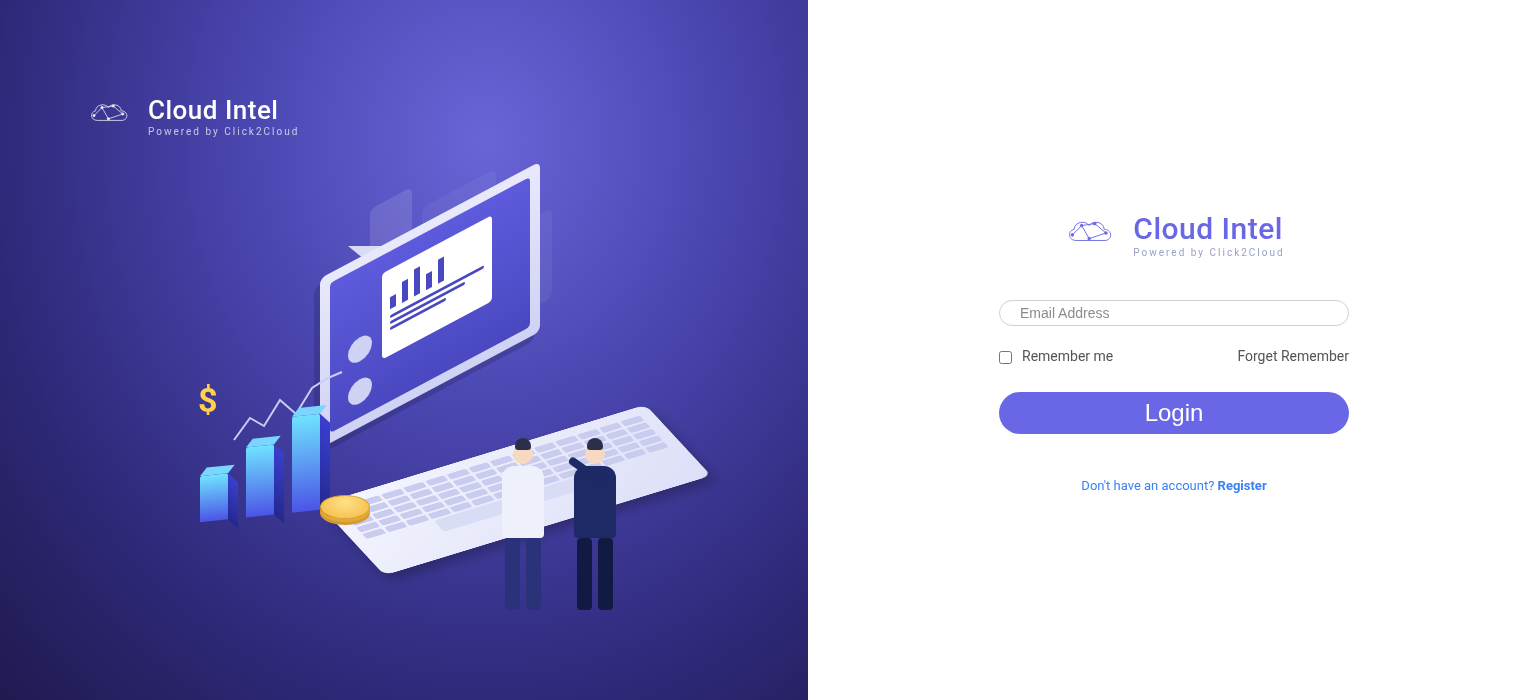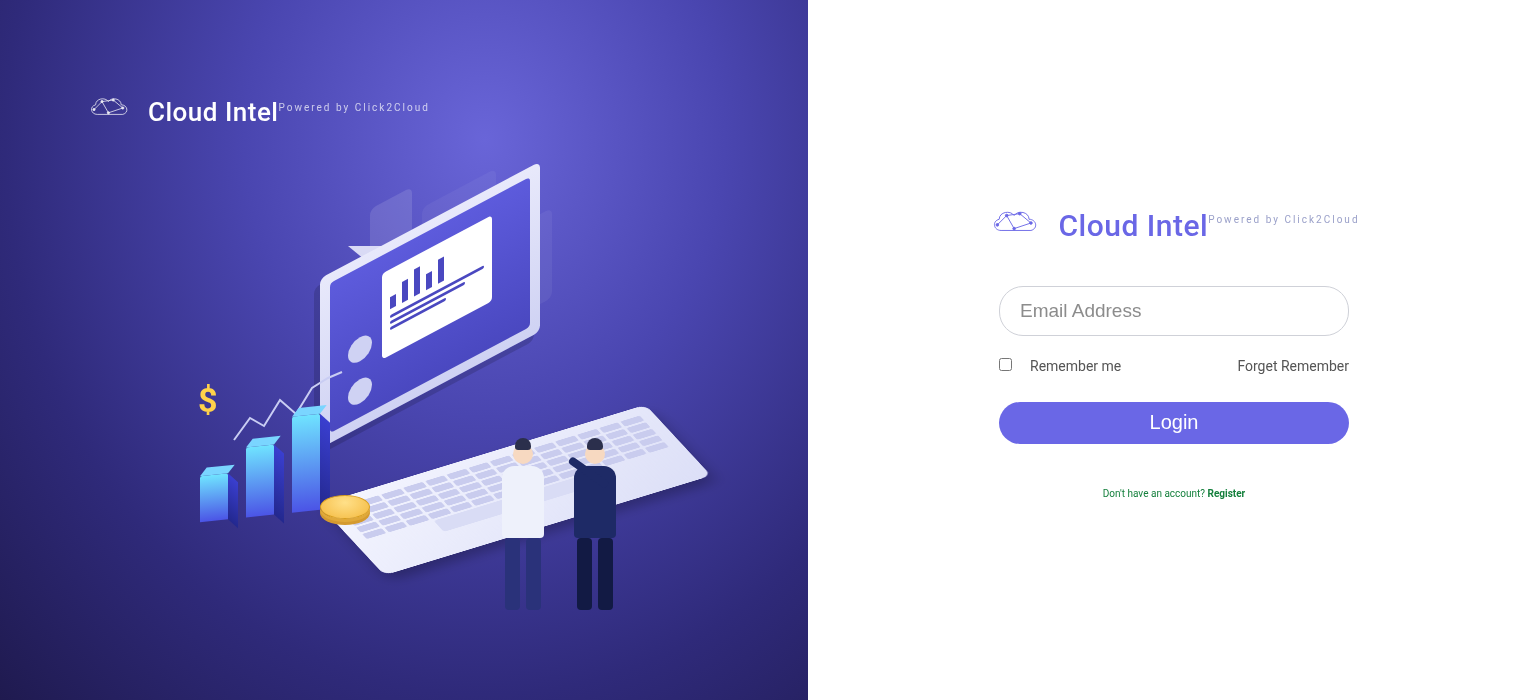--- a/index.html
+++ b/index.html
@@ -12,21 +12,21 @@
     position: relative;
     color: #fff;
   }
   .brand-left {
     position: absolute;
     top: 90px; left: 86px;
     display: flex; align-items: center;
     gap: 14px;
   }
   .brand-icon-left { width: 48px; height: 36px; }
-  .brand-text { display: flex; flex-direction: row; line-height: 1; margin-top: 7px; }
+  .brand-text { display: flex; flex-direction: column; line-height: 1; margin-top: 7px; }
   .brand-title { font-size: 26px; font-weight: 500; letter-spacing: .5px; }
   .brand-sub { font-size: 10px; letter-spacing: 2px; color: rgba(255,255,255,.7); margin-top: 4px; }
 
   .hero-illustration {
     position: absolute;
     left: 170px; top: 190px;
     width: 520px; height: 430px;
     pointer-events: none;
   }
   .dollar {
@@ -99,27 +99,27 @@
   .right-panel {
     flex: 1; height:100%; background:#fff;
     display:flex; flex-direction:column; align-items:center; justify-content:center;
   }
   .brand-right { display:flex; align-items:center; gap:14px; margin-bottom: 42px; }
   .brand-icon-right { width:56px; height:42px; }
   .brand-right .brand-title { font-size:30px; color:#6a67e6; font-weight:500; }
   .brand-right .brand-sub { font-size:10px; letter-spacing:2px; color:#9aa0c9; margin-top:4px; }
 
   .login-form { width: 350px; display:flex; flex-direction:column; }
-  .field { width:100%; height:50px; border:1px solid #cfd1d8; border-radius:24px; padding:0 20px; font-size:19px; color:#555; outline:none; margin-bottom:26px; }
+  .field { width:100%; height:26px; border:1px solid #cfd1d8; border-radius:24px; padding:0 20px; font-size:14px; color:#555; outline:none; margin-bottom:26px; }
   .field::placeholder { color:#8c8c8c; }
   .row-aux { display:flex; justify-content:space-between; align-items:center; font-size:14px; color:#555; margin-bottom:28px; margin-top:-4px; }
-  .remember { display:flex; align-items:flex-start; gap:18px; }
+  .remember { display:flex; align-items:flex-end; gap:10px; }
   .forgot { color:#555; text-decoration:none; }
-  .login-btn { width:100%; height:42px; border:none; border-radius:24px; background: linear-gradient(90deg,#6a67e6,#6a67e6); color:#fff; font-size:20px; font-weight:500; cursor:pointer; }
-  .register-line { text-align:center; margin-top:44px; font-size:10px; color:#15803d; }
+  .login-btn { width:100%; height:42px; border:none; border-radius:24px; background: linear-gradient(90deg,#6a67e6,#6a67e6); color:#fff; font-size:24px; font-weight:500; cursor:pointer; }
+  .register-line { text-align:center; margin-top:44px; font-size:13px; color:#3b82f6; }
   .register-line strong { font-weight:700; cursor:pointer; }
 </style>
 </head>
 <body>
 
 <div class="page">
 
   <div class="left-panel">
     <div class="brand-left">
       <svg class="brand-icon-left" viewBox="0 0 60 44">

